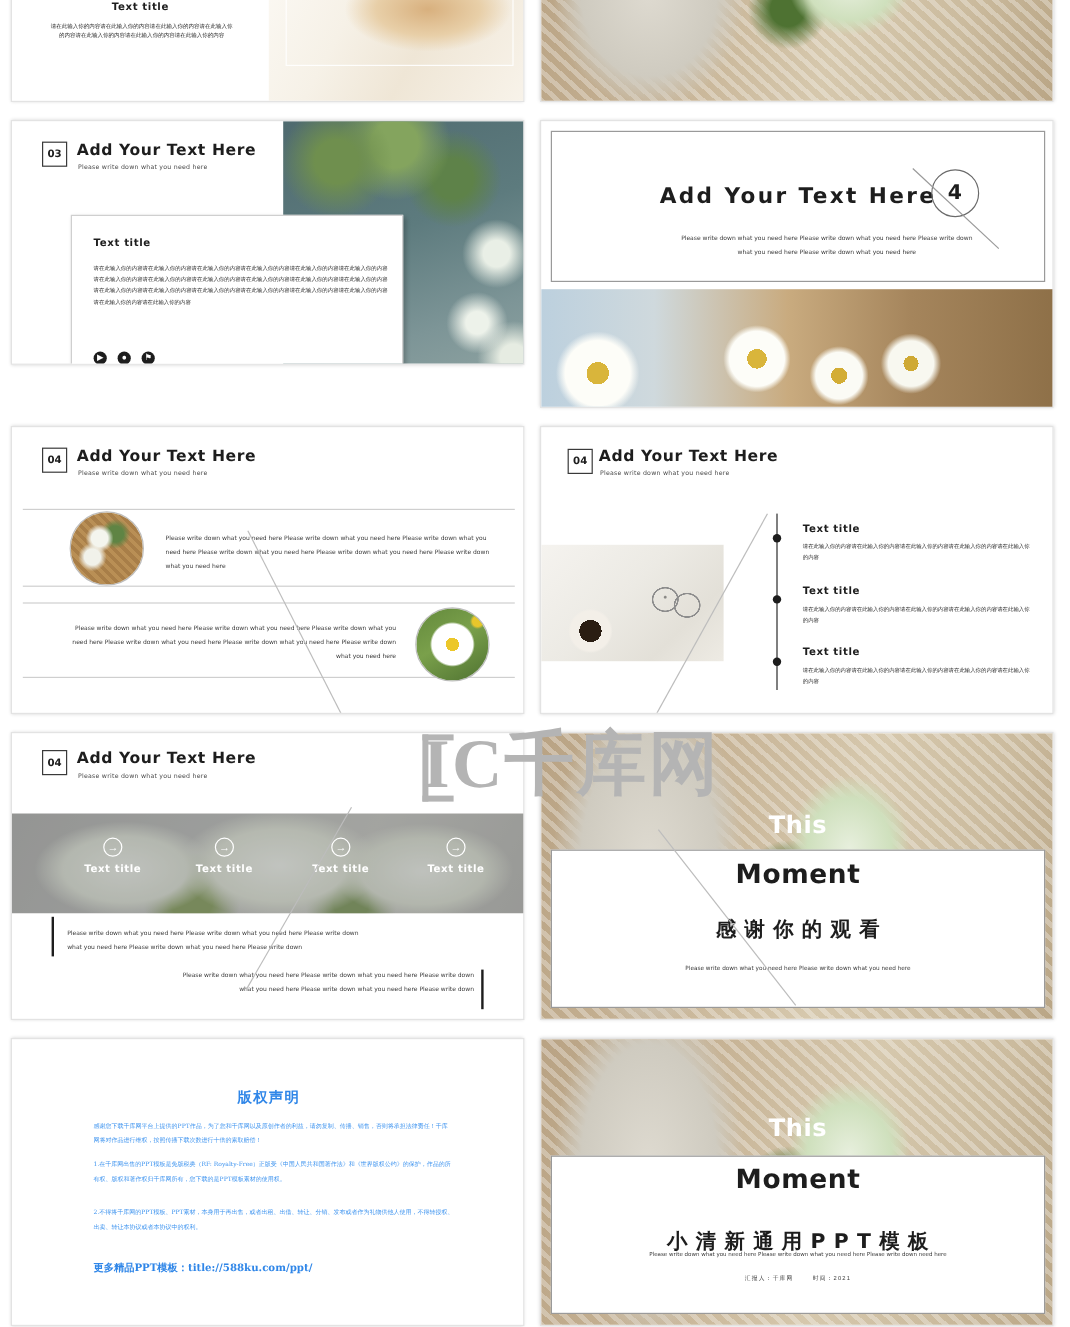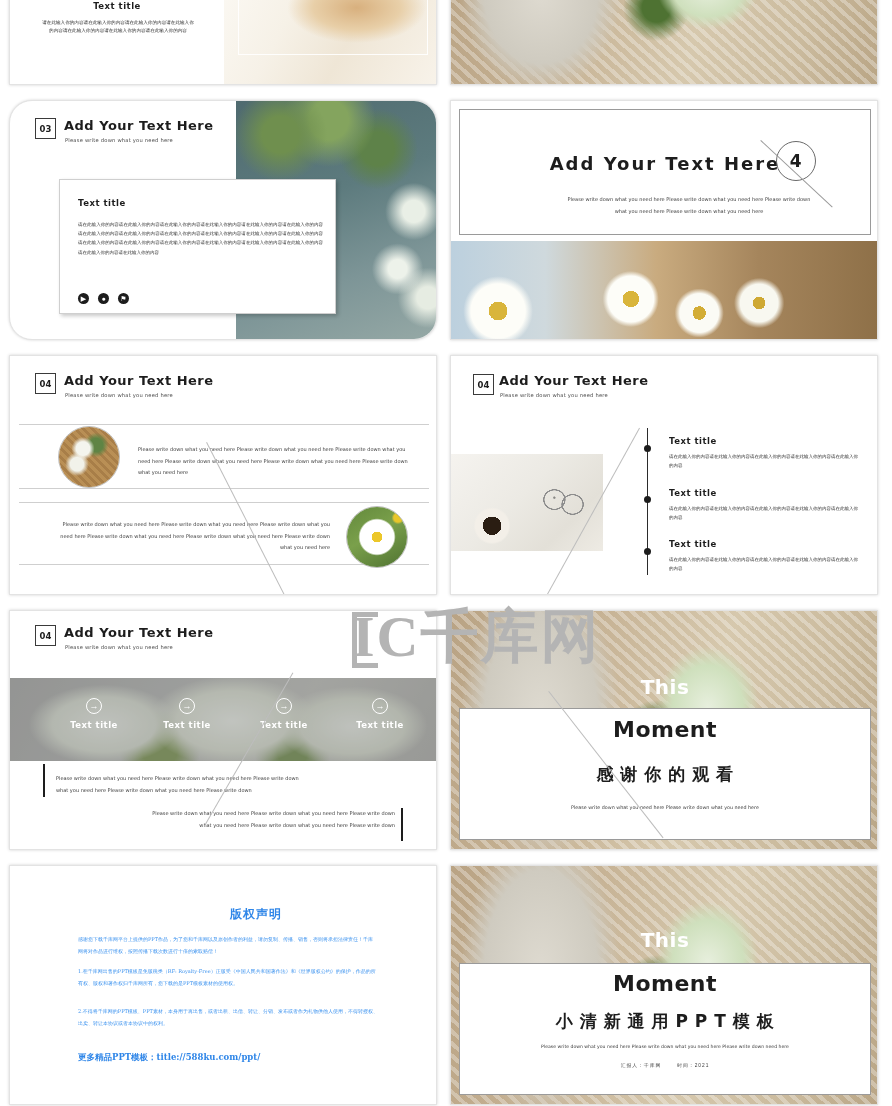--- a/index.html
+++ b/index.html
@@ -150,21 +150,21 @@
     </div>
   </div>
 
   <div class="slide" style="left:450px; top:-78px; width:428px; height:163px;">
     <div class="inner">
       <div class="ph ph-hero" style="left:0; top:0; width:428px; height:163px;"></div>
 
     </div>
   </div>
 
-  <div class="slide" style="left:9px; top:100px; width:428px; height:240px;border-radius:23px;">
+  <div class="slide" style="left:9px; top:100px; width:428px; height:204px;">
     <div class="inner">
       <div class="ph ph-leaf" style="left:226px; top:0; width:202px; height:240px;"></div>
       <div class="numbox" style="position:absolute; left:25px; top:17px; width:21px; height:21px; font-size:8.5px;">03</div>
       <div class="hand hdr-title" style="position:absolute; left:54px; top:17px;">Add Your Text Here</div>
       <div class="en-s hdr-sub" style="position:absolute; left:55px; top:36px;">Please write down what you need here</div>
 
       <div class="card" style="position:absolute; left:49px; top:78px; width:277px; height:135px;">
         <div class="hand" style="position:absolute; left:18px; top:18px; font-size:8.5px;">Text title</div>
         <div class="cn" style="position:absolute; left:18px; top:40px; width:245px; font-size:4.5px; line-height:2.05; text-align:justify;">请在此输入你的内容请在此输入你的内容请在此输入你的内容请在此输入你的内容请在此输入你的内容请在此输入你的内容请在此输入你的内容请在此输入你的内容请在此输入你的内容请在此输入你的内容请在此输入你的内容请在此输入你的内容请在此输入你的内容请在此输入你的内容请在此输入你的内容请在此输入你的内容请在此输入你的内容请在此输入你的内容请在此输入你的内容请在此输入你的内容</div>
         <div class="sicons" style="position:absolute; left:18px; top:113px;">
@@ -293,38 +293,38 @@
       <div class="hand" style="position:absolute; left:0; top:106px; width:428px; text-align:center; font-size:22px;">Moment</div>
       <div class="hand" style="position:absolute; left:0; top:152px; width:428px; text-align:center; font-size:17px;">感 谢 你 的 观 看</div>
       <div class="en-s" style="position:absolute; left:0; top:194px; width:428px; text-align:center; font-size:4.8px;">Please write down what you need here Please write down what you need here</div>
 
       <div class="diag" style="left:98px; top:80px; width:186px; transform:rotate(52deg);"></div>
     </div>
   </div>
 
   <div class="slide" style="left:9px; top:865px; width:428px; height:240px;">
     <div class="inner">
-      <div class="cc-title" style="position:absolute; left:0; top:40px; width:428px; text-align:center; font-size:12px; letter-spacing:1px;margin-left:32px;">版权声明</div>
+      <div class="cc-title" style="position:absolute; left:0; top:40px; width:428px; text-align:center; font-size:12px; letter-spacing:1px;">版权声明</div>
       <div class="cc-body" style="position:absolute; left:68px; top:68px; width:300px; font-size:5px; line-height:2.35;">感谢您下载千库网平台上提供的PPT作品，为了您和千库网以及原创作者的利益，请勿复制、传播、销售，否则将承担法律责任！千库网将对作品进行维权，按照传播下载次数进行十倍的索取赔偿！</div>
       <div class="cc-body" style="position:absolute; left:68px; top:100px; width:300px; font-size:5px; line-height:2.35;">1.在千库网出售的PPT模板是免版税类（RF: Royalty-Free）正版受《中国人民共和国著作法》和《世界版权公约》的保护，作品的所有权、版权和著作权归千库网所有，您下载的是PPT模板素材的使用权。</div>
       <div class="cc-body" style="position:absolute; left:68px; top:140px; width:300px; font-size:5px; line-height:2.35;">2.不得将千库网的PPT模板、PPT素材，本身用于再出售，或者出租、出借、转让、分销、发布或者作为礼物供他人使用，不得转授权、出卖、转让本协议或者本协议中的权利。</div>
       <div style="position:absolute; left:68px; top:180px;">
         <span class="cc-link" style="font-size:8.5px;">更多精品PPT模板：</span><span class="cc-link" style="font-size:8.5px;">title://588ku.com/ppt/</span>
       </div>
     </div>
   </div>
 
   <div class="slide" style="left:450px; top:865px; width:428px; height:240px;">
     <div class="inner">
       <div class="ph ph-hero" style="left:0; top:0; width:428px; height:240px;"></div>
       <div style="position:absolute; left:8px; top:97px; width:412px; height:132px; background:#fff; border:1px solid #9a9a9a;"></div>
 
       <div class="hand" style="position:absolute; left:0; top:62px; width:428px; text-align:center; font-size:20px; color:#ffffff;">This</div>
       <div class="hand" style="position:absolute; left:0; top:105px; width:428px; text-align:center; font-size:22px;">Moment</div>
-      <div class="hand" style="position:absolute; left:0; top:144px; width:428px; text-align:center; font-size:17px;">小 清 新 通 用 P P T 模 板</div>
+      <div class="hand" style="position:absolute; left:0; top:157px; width:428px; text-align:center; font-size:17px;">小 清 新 通 用 P P T 模 板</div>
       <div class="en-s" style="position:absolute; left:0; top:178px; width:428px; text-align:center; font-size:4.6px;">Please write down what you need here Please write down what you need here Please write down need here</div>
       <div style="position:absolute; left:0; top:196px; width:428px; text-align:center; font-size:4.8px; color:#3a3a3a; letter-spacing:1px;">
         <span>汇报人：</span><span>千库网</span><span style="display:inline-block; width:16px;"></span><span>时间：</span><span>2021</span>
       </div>
     </div>
   </div>
 
   <div class="wm" style="left:352px; top:608px; width:300px; height:110px;">
     <div class="wm-box" style="left:0; top:4px; width:26px; height:56px; border-right:none;"></div>
     <div class="wm-ic" style="position:absolute; left:0; top:0;">IC千库网</div>

